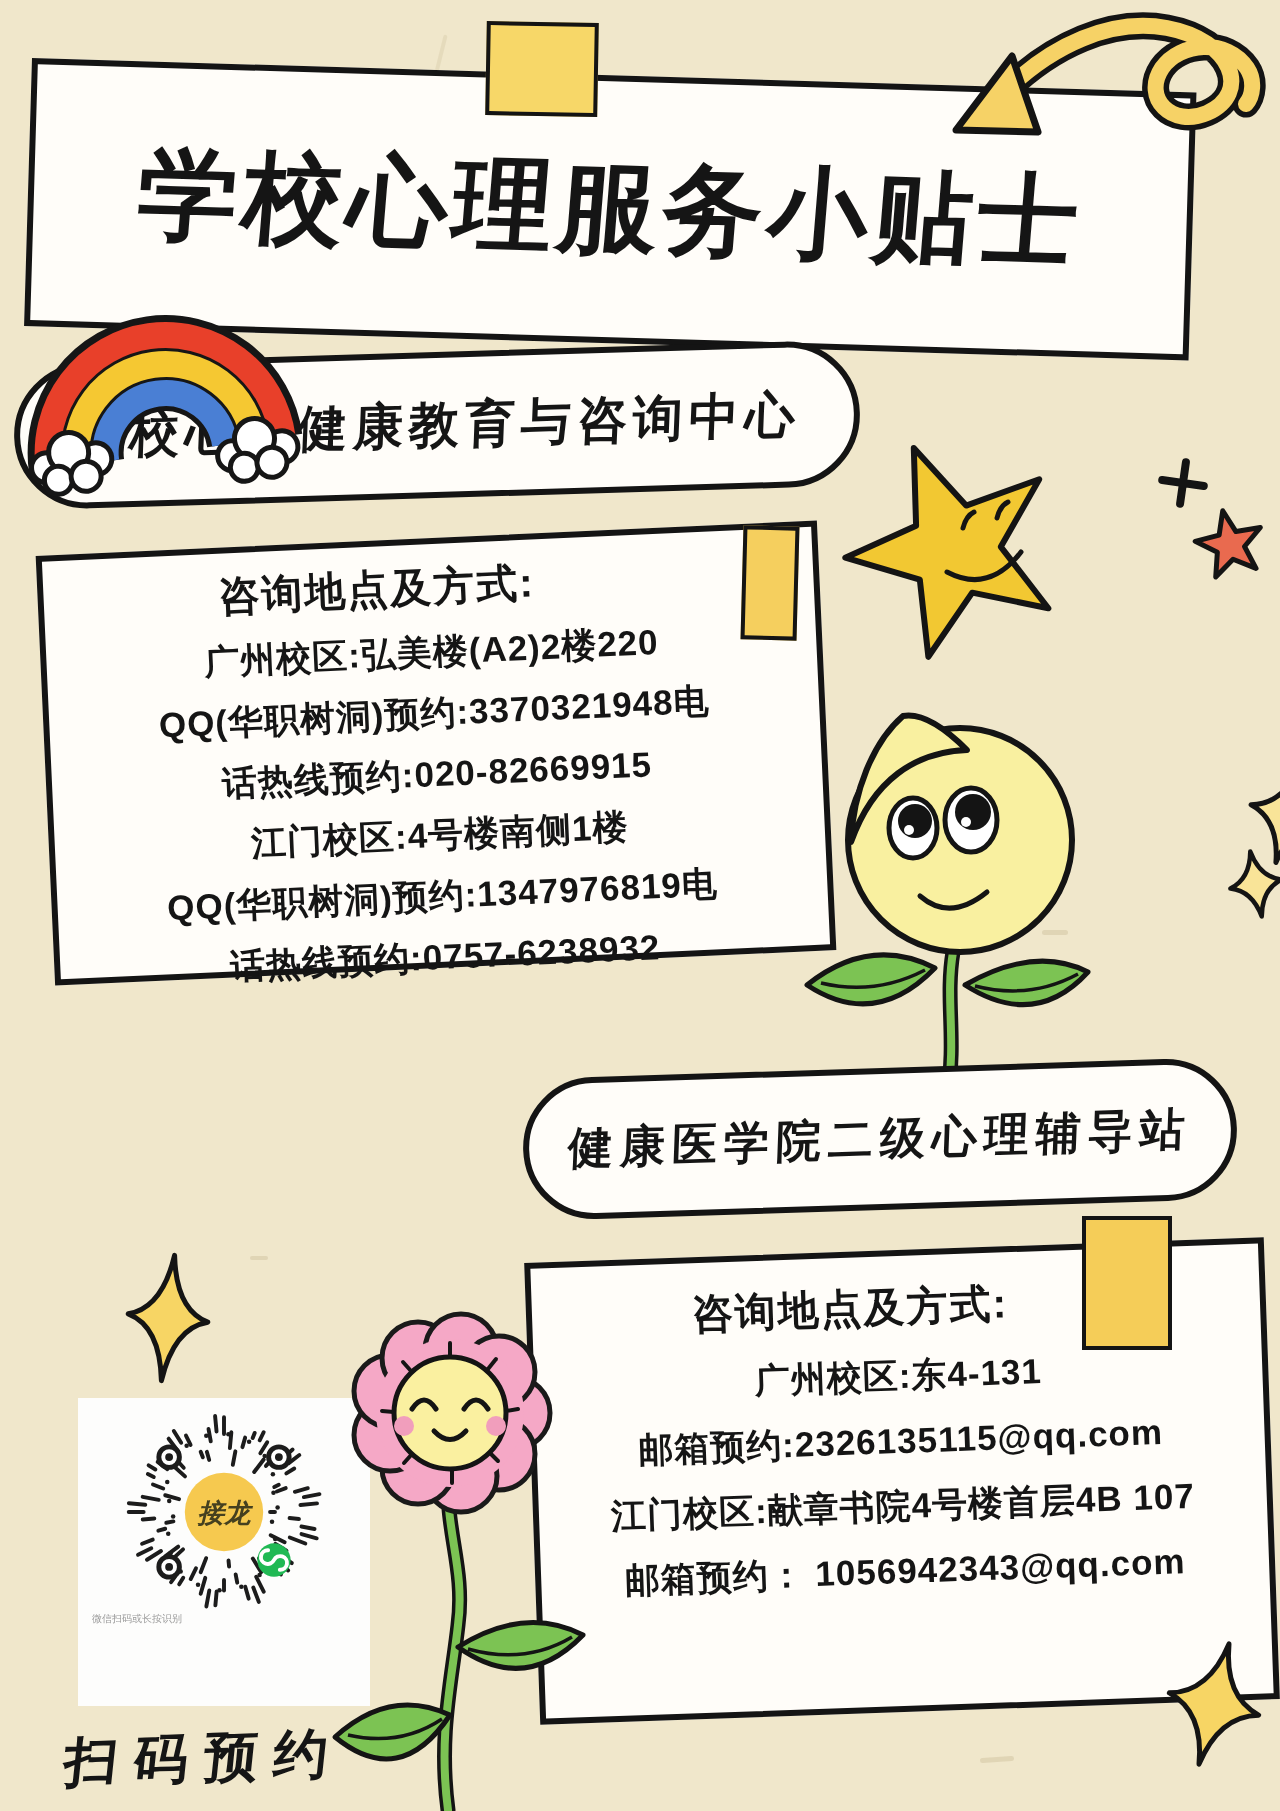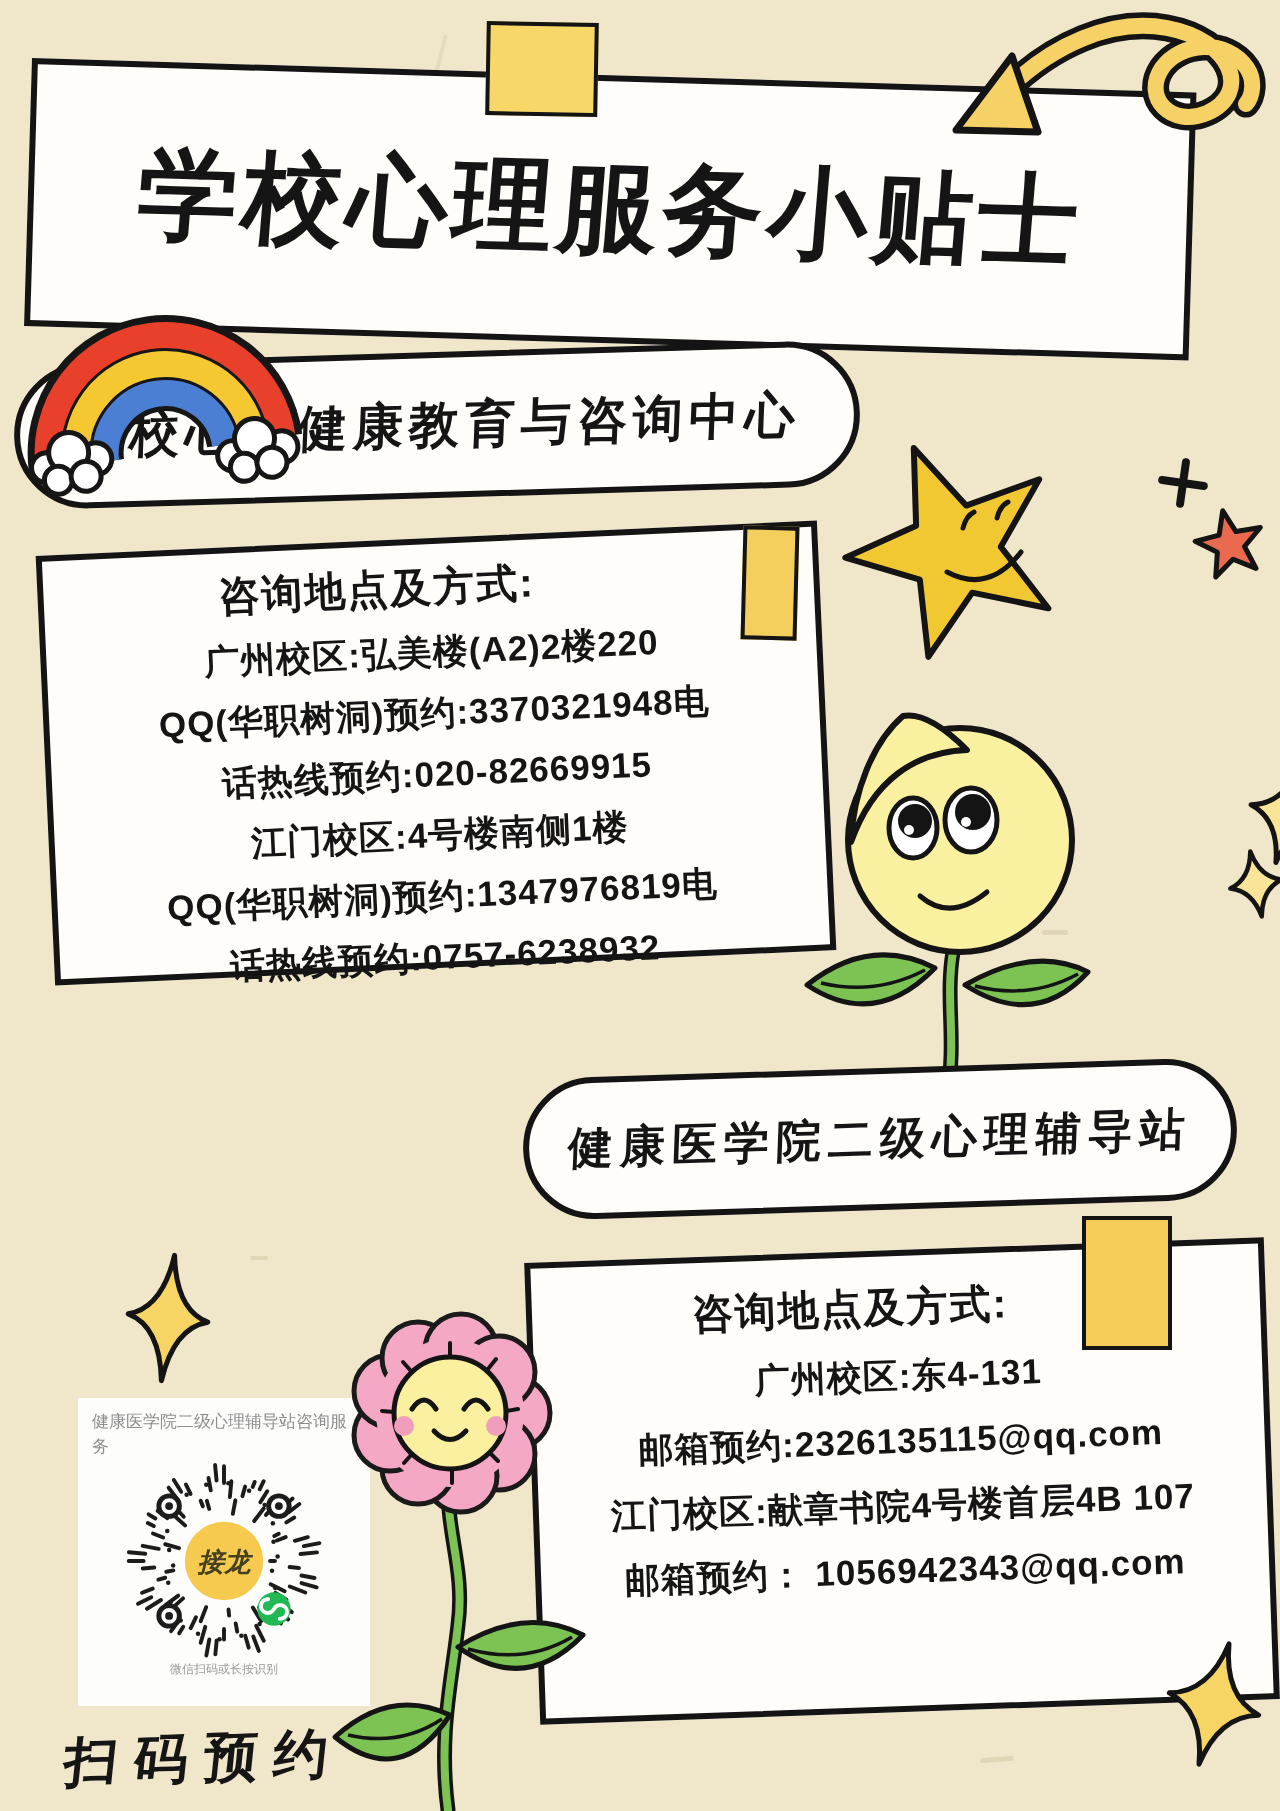--- a/index.html
+++ b/index.html
@@ -34,21 +34,21 @@
   .box2 .heading { transform:translateX(-46px); }
   .box2 .line { margin:18px 0; }
 
   .tape { position:absolute; background:#f6d266; border:4px solid #141414; box-sizing:border-box; }
   .tape-top { left:486px; top:22px; width:112px; height:94px; background:#f7d768; transform:rotate(1deg); z-index:30; }
   .tape-mid1 { left:742px; top:526px; width:56px; height:114px; background:#f5cf5e; transform:rotate(1.5deg); z-index:40; }
   .tape-mid2 { left:1082px; top:1216px; width:90px; height:134px; background:#f5cd58; z-index:40; }
 
   .qr-card { left:78px; top:1398px; width:292px; height:308px; background:#fdfdfc; z-index:20; box-sizing:border-box; padding:12px 14px 8px; }
   .qr-card .label { font-size:17px; line-height:1.45; color:#8e8e8e; text-align:left; }
-  .qr-card .hint { font-size:12px; color:#9b9b9b; text-align:center; margin-top:2px; }
+  .qr-card .hint { font-size:10px; color:#9b9b9b; margin-top:2px; }
   .qr-wrap { display:flex; justify-content:center; margin-top:4px;font-style:italic; }
 
   .scan-cta { left:64px; top:1722px; width:300px; font-size:54px; font-weight:900; letter-spacing:16px; transform:rotate(-2deg) skewX(-8deg); z-index:25; white-space:nowrap; }
 
   svg { display:block; overflow:visible; }
 </style>
 </head>
 <body>
 
 <div id="poster">
@@ -167,21 +167,20 @@
     <div class="heading">咨询地点及方式:</div>
     <div class="line">广州校区:东4-131</div>
     <div class="line">邮箱预约:2326135115@qq.com</div>
     <div class="line">江门校区:献章书院4号楼首层4B 107</div>
     <div class="line">邮箱预约： 1056942343@qq.com</div>
   </div>
 
   <div class="tape tape-mid2"></div>
 
   <div class="abs qr-card">
-    <div class="label">健康医学院二级心理辅导站咨询服务</div>
     <div class="qr-wrap">
       <svg width="196" height="196" viewBox="0 0 200 200">
         <g id="qr-dashes">
             <line x1="147.0" y1="100.0" x2="152.0" y2="100.0" stroke="#1c1c1c" stroke-width="4" stroke-linecap="round"></line>
             <line x1="166.9" y1="106.2" x2="176.5" y2="107.1" stroke="#1c1c1c" stroke-width="4" stroke-linecap="round"></line>
             <line x1="179.0" y1="114.8" x2="192.4" y2="117.3" stroke="#1c1c1c" stroke-width="4" stroke-linecap="round"></line>
             <line x1="179.1" y1="122.5" x2="194.6" y2="126.9" stroke="#1c1c1c" stroke-width="4" stroke-linecap="round"></line>
             <line x1="167.1" y1="126.0" x2="183.0" y2="132.1" stroke="#1c1c1c" stroke-width="4" stroke-linecap="round"></line>
             <line x1="147.6" y1="123.7" x2="161.9" y2="130.8" stroke="#1c1c1c" stroke-width="4" stroke-linecap="round"></line>
             <line x1="152.5" y1="132.5" x2="163.7" y2="139.4" stroke="#1c1c1c" stroke-width="4" stroke-linecap="round"></line>

